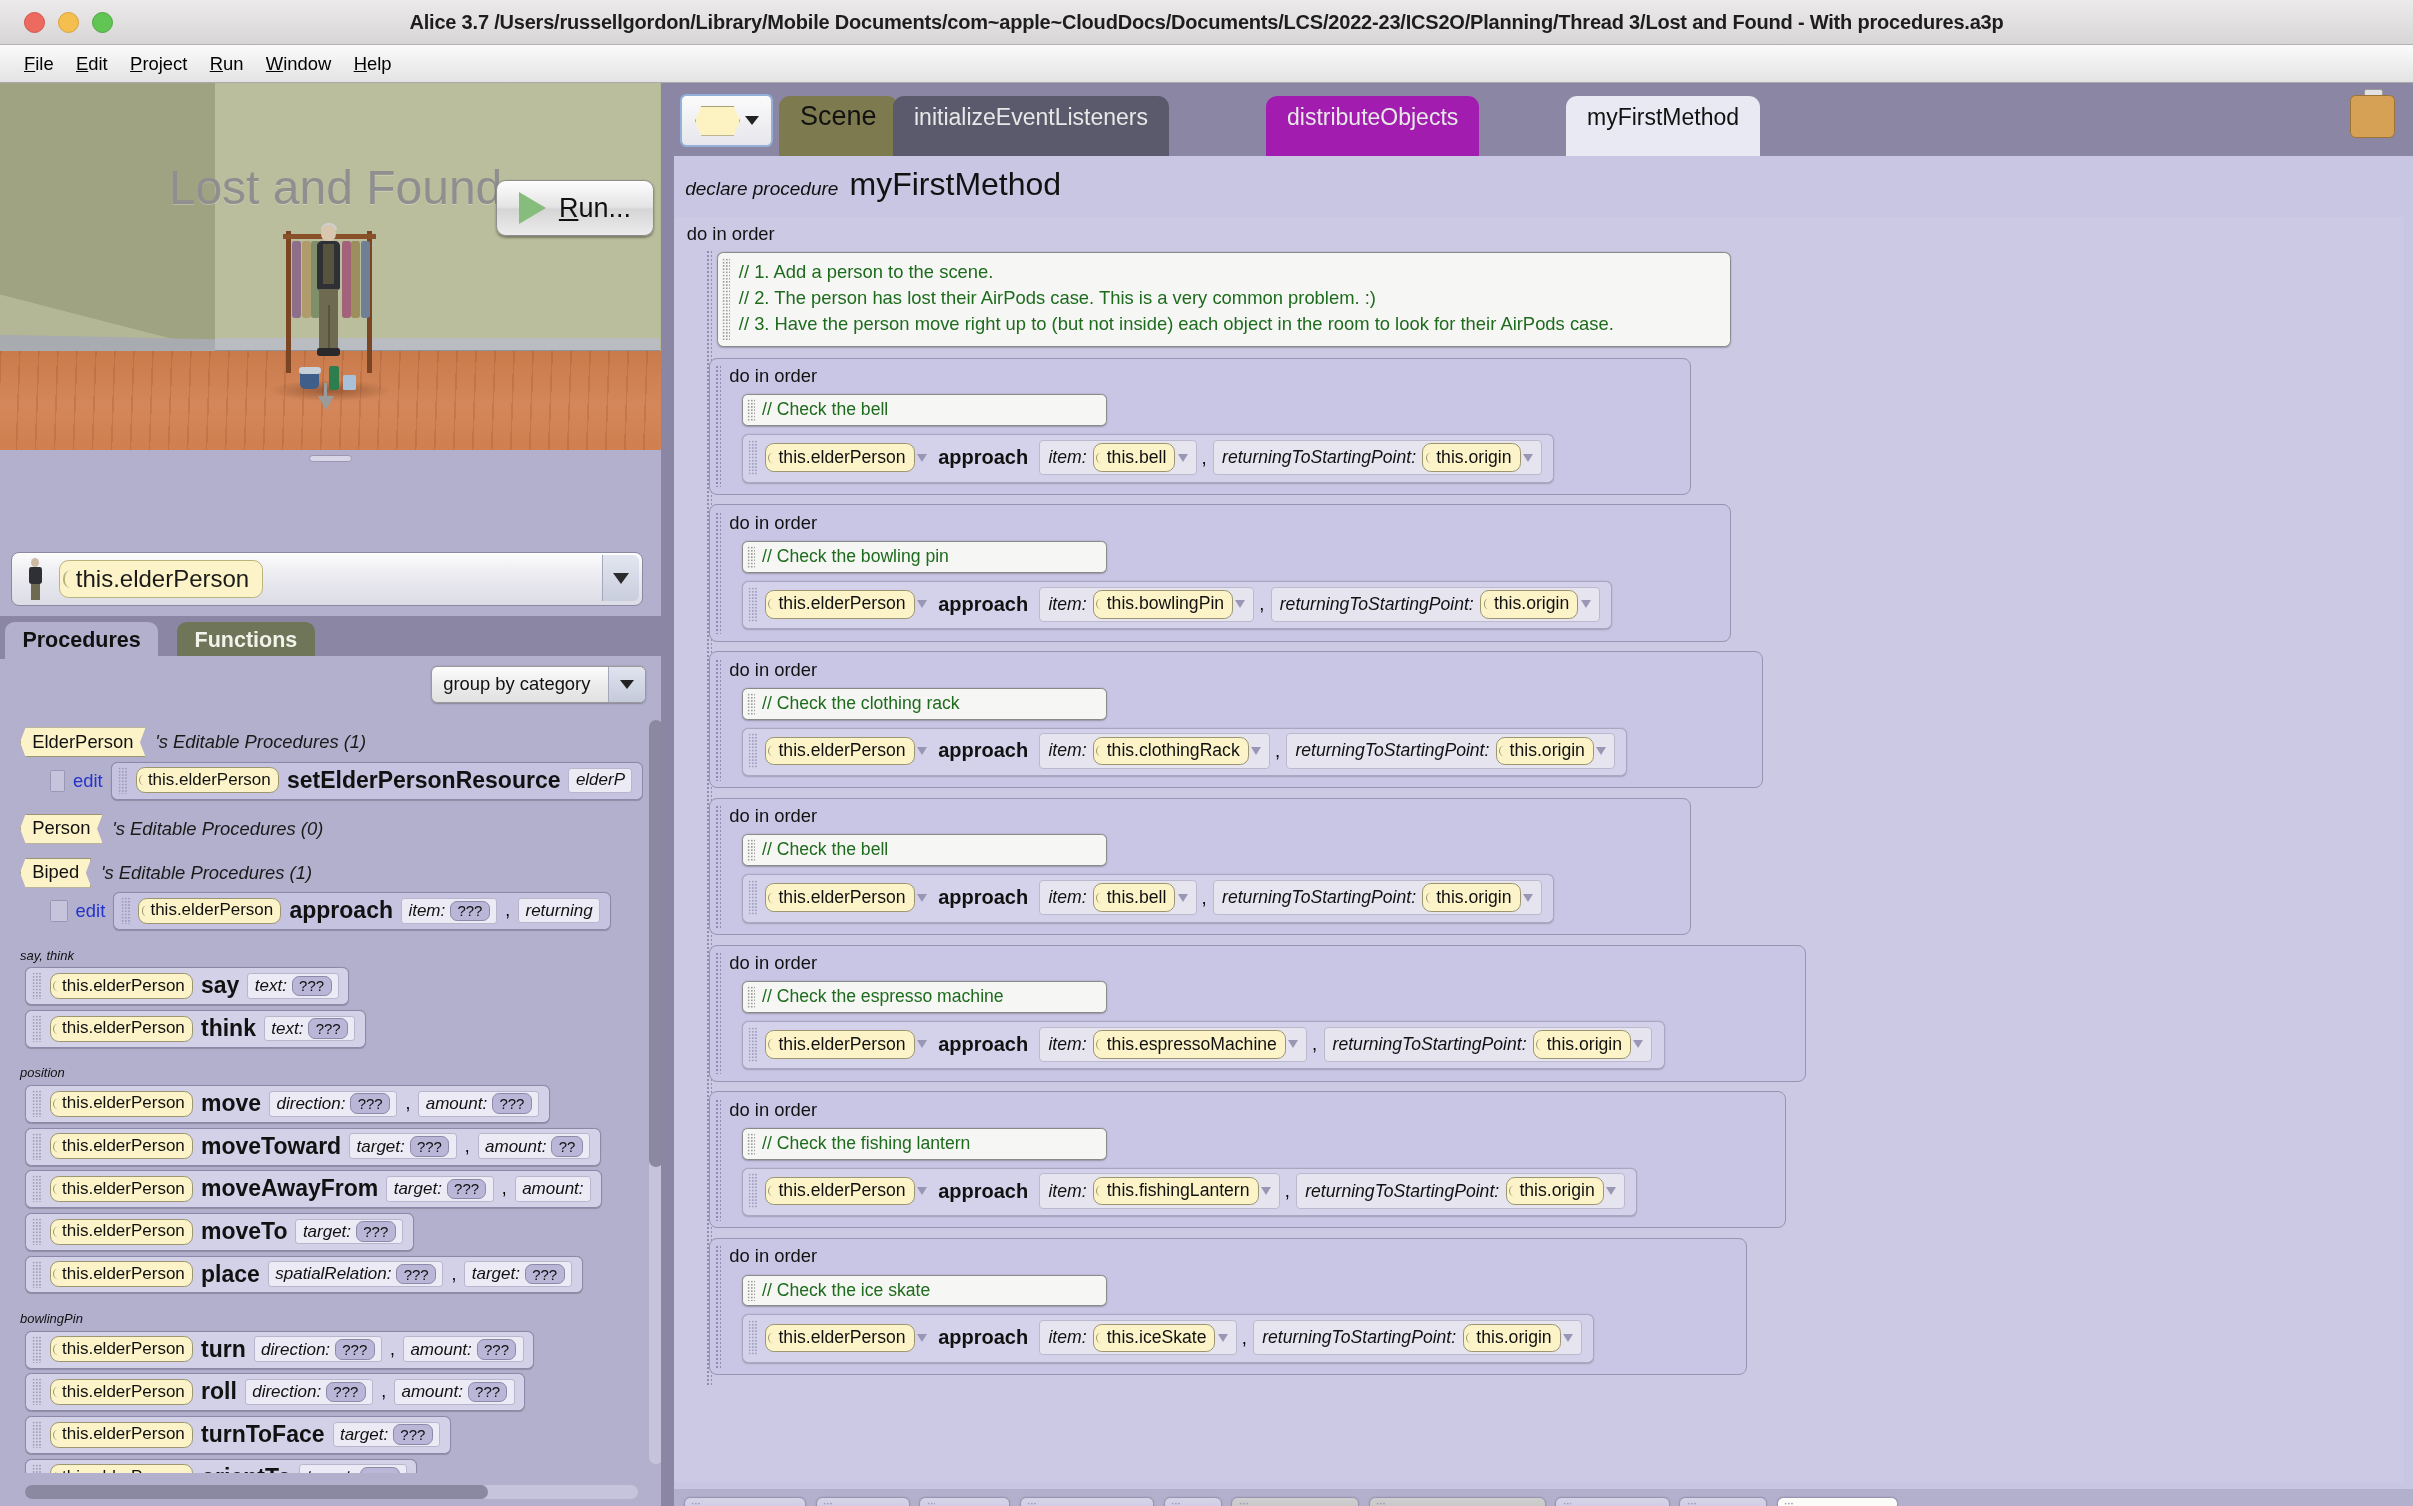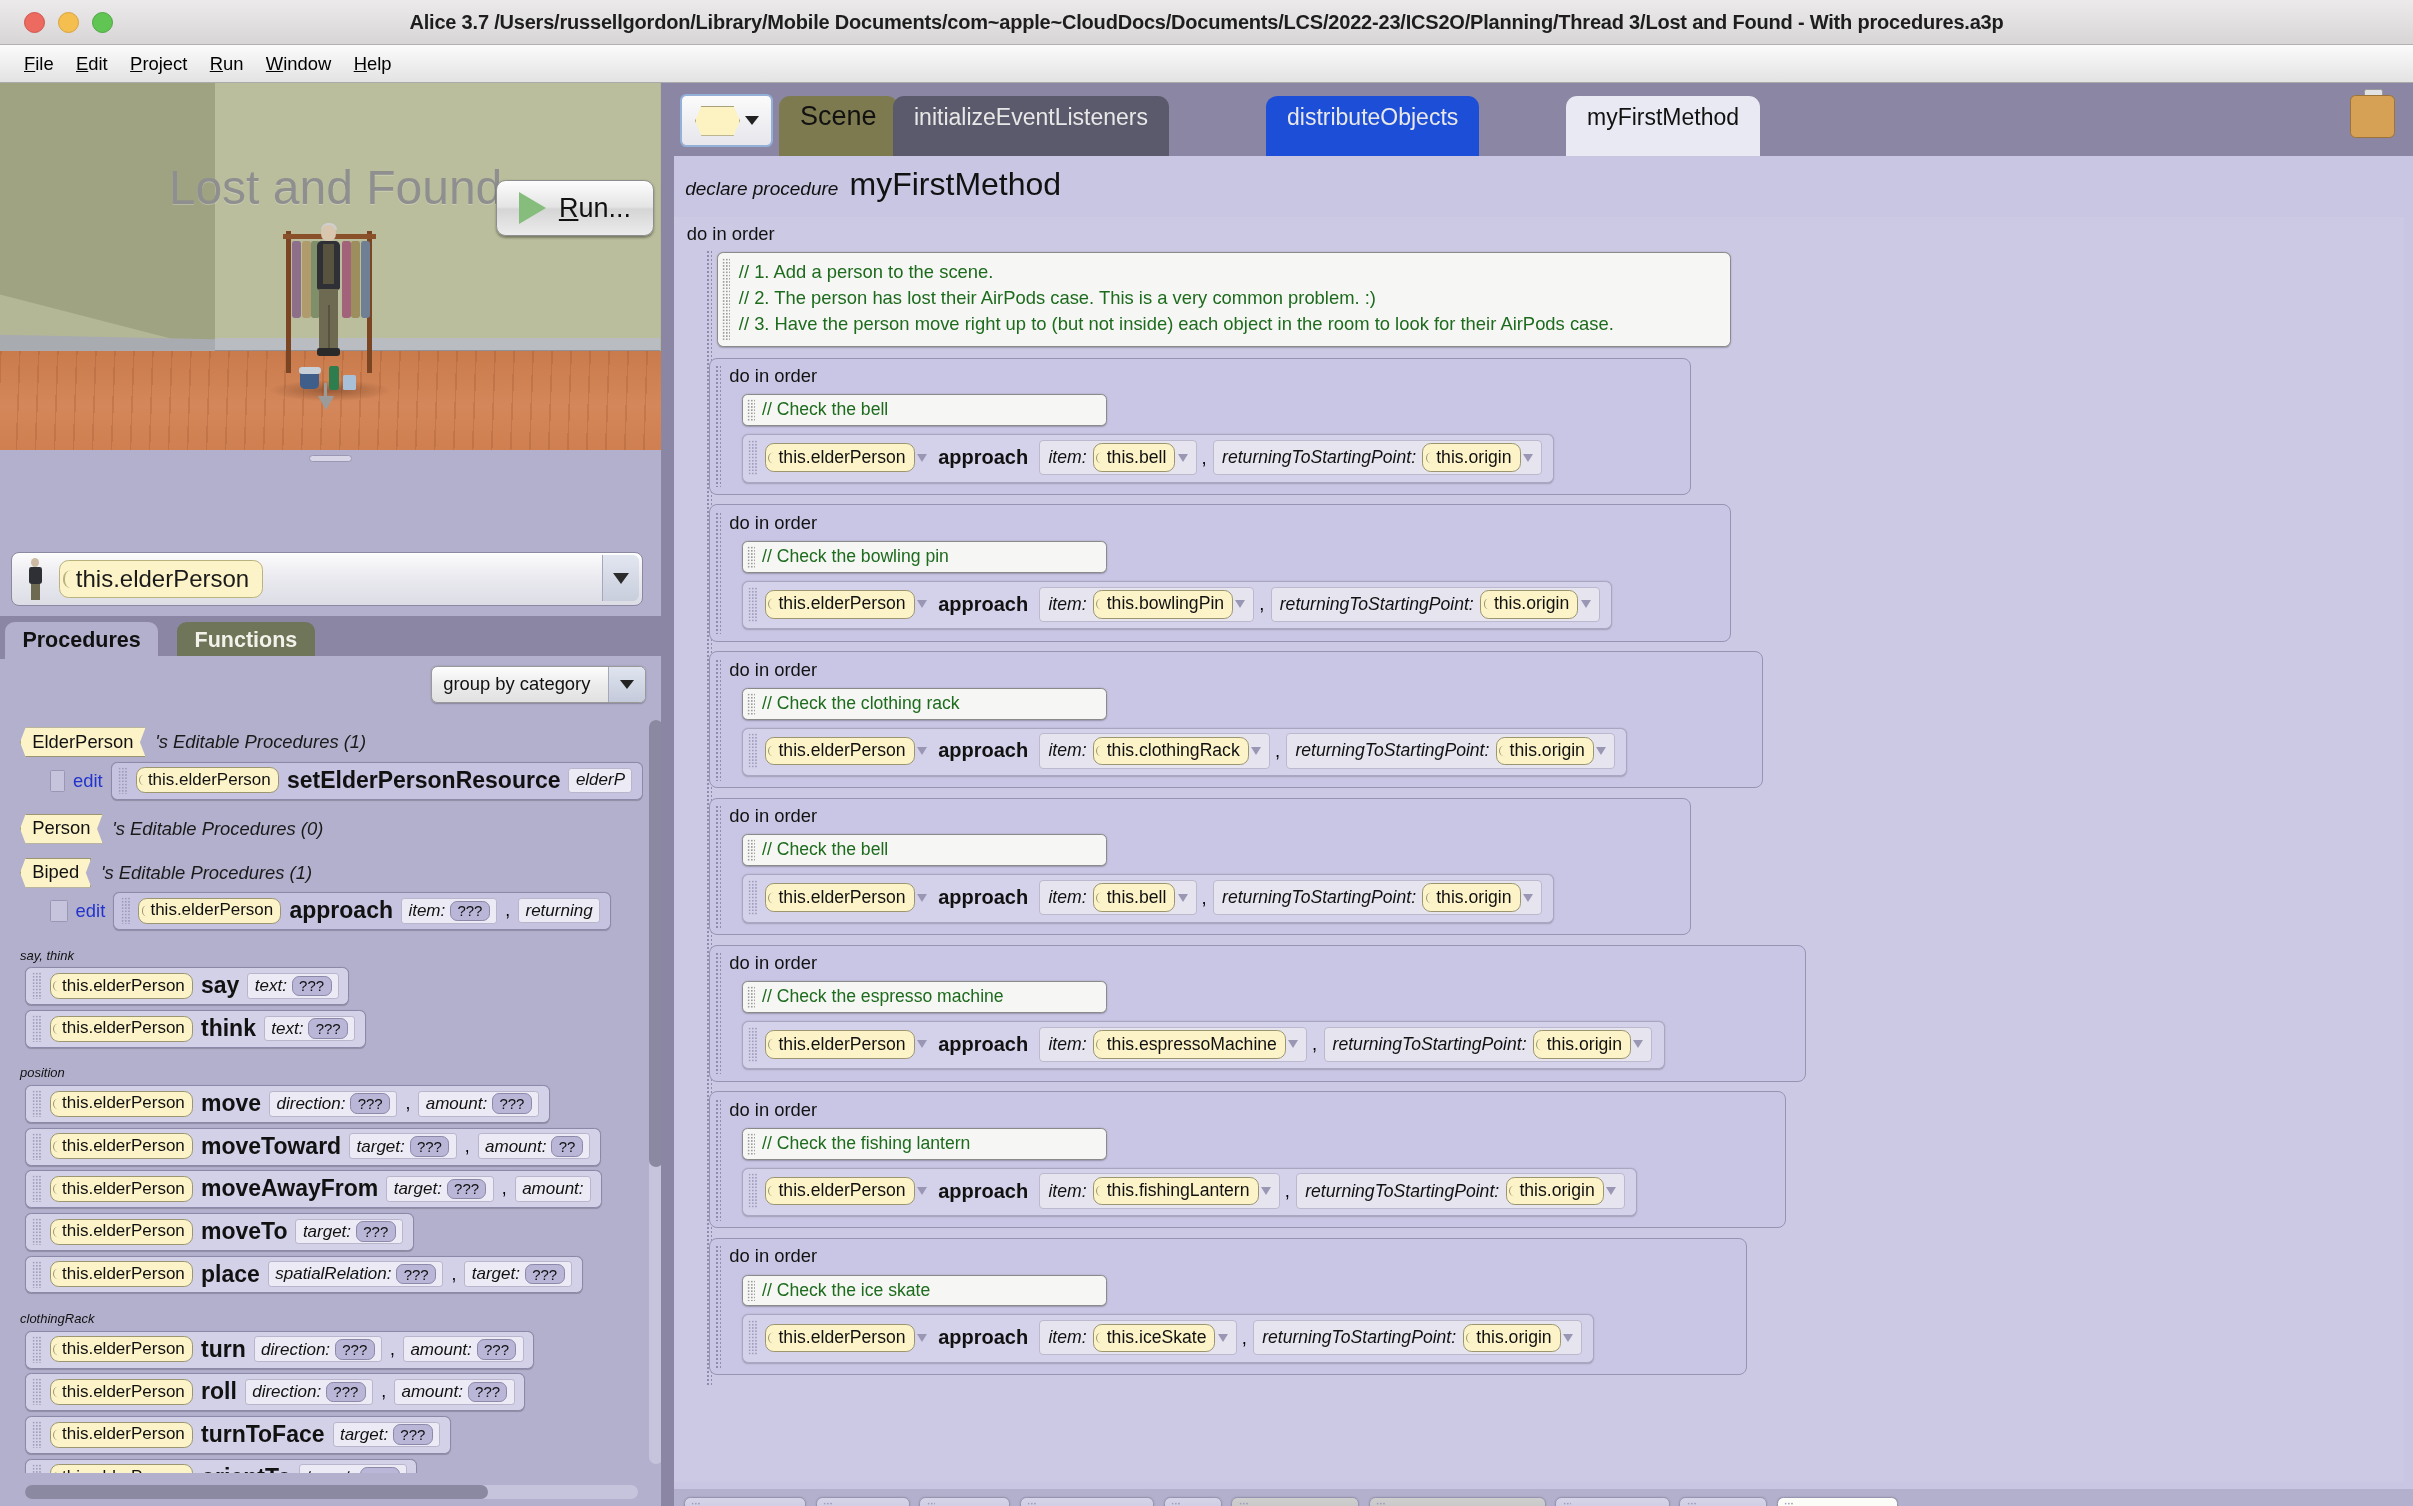--- a/index.html
+++ b/index.html
@@ -313,21 +313,21 @@
     clip-path: polygon(14% 0, 86% 0, 100% 50%, 86% 100%, 14% 100%, 0 50%);
   }
   .editor-tab {
     position: absolute; top: 12.8px; height: 61px;
     display: flex; align-items: flex-start; padding: 8px 21px 0 21px;
     border-radius: 11.2px 11.2px 0 0; font-size: 23px; color: #e8e8e8;
     background: #5b5a6c;
   }
   #tab-scene { left: 105px; background: #7d7a4f; color: #111; font-size: 27px; padding-top: 4.8px; }
   #tab-initlisteners { left: 219px; background: #5b5a6c; }
-  #tab-distribute { left: 592px; background: #1d4ed8; text-align: center; }
+  #tab-distribute { left: 592px; background: #a21caf; text-align: center; }
   #tab-myfirstmethod { left: 892px; background: #e9e9f3; color: #111; }
 
   #editor-body {
     position: absolute; left: 0; top: 73px; width: 1740px; height: 1382px;
     background: #c8c6e2;
   }
   #declare-line {
     position: absolute; left: 11.2px; top: 9.6px;
     display: flex; align-items: baseline; gap: 11.2px;
   }
@@ -684,21 +684,21 @@
               <span class="qmark">???</span>
             </span>
             <span class="comma">,</span>
             <span class="param-box">
               <span>target:</span>
               <span class="qmark">???</span>
             </span>
           </span>
         </div>
 
-        <div class="cat-label">clothingRack</div>
+        <div class="cat-label">bowlingPin</div>
         <div class="proc-row" style="margin-left:12.8px">
           <span class="tile light">
             <span class="grip"></span>
             <span class="obj-chip">this.elderPerson</span>
             <span class="method-name">turn</span>
             <span class="param-box">
               <span>direction:</span>
               <span class="qmark">???</span>
             </span>
             <span class="comma">,</span>

